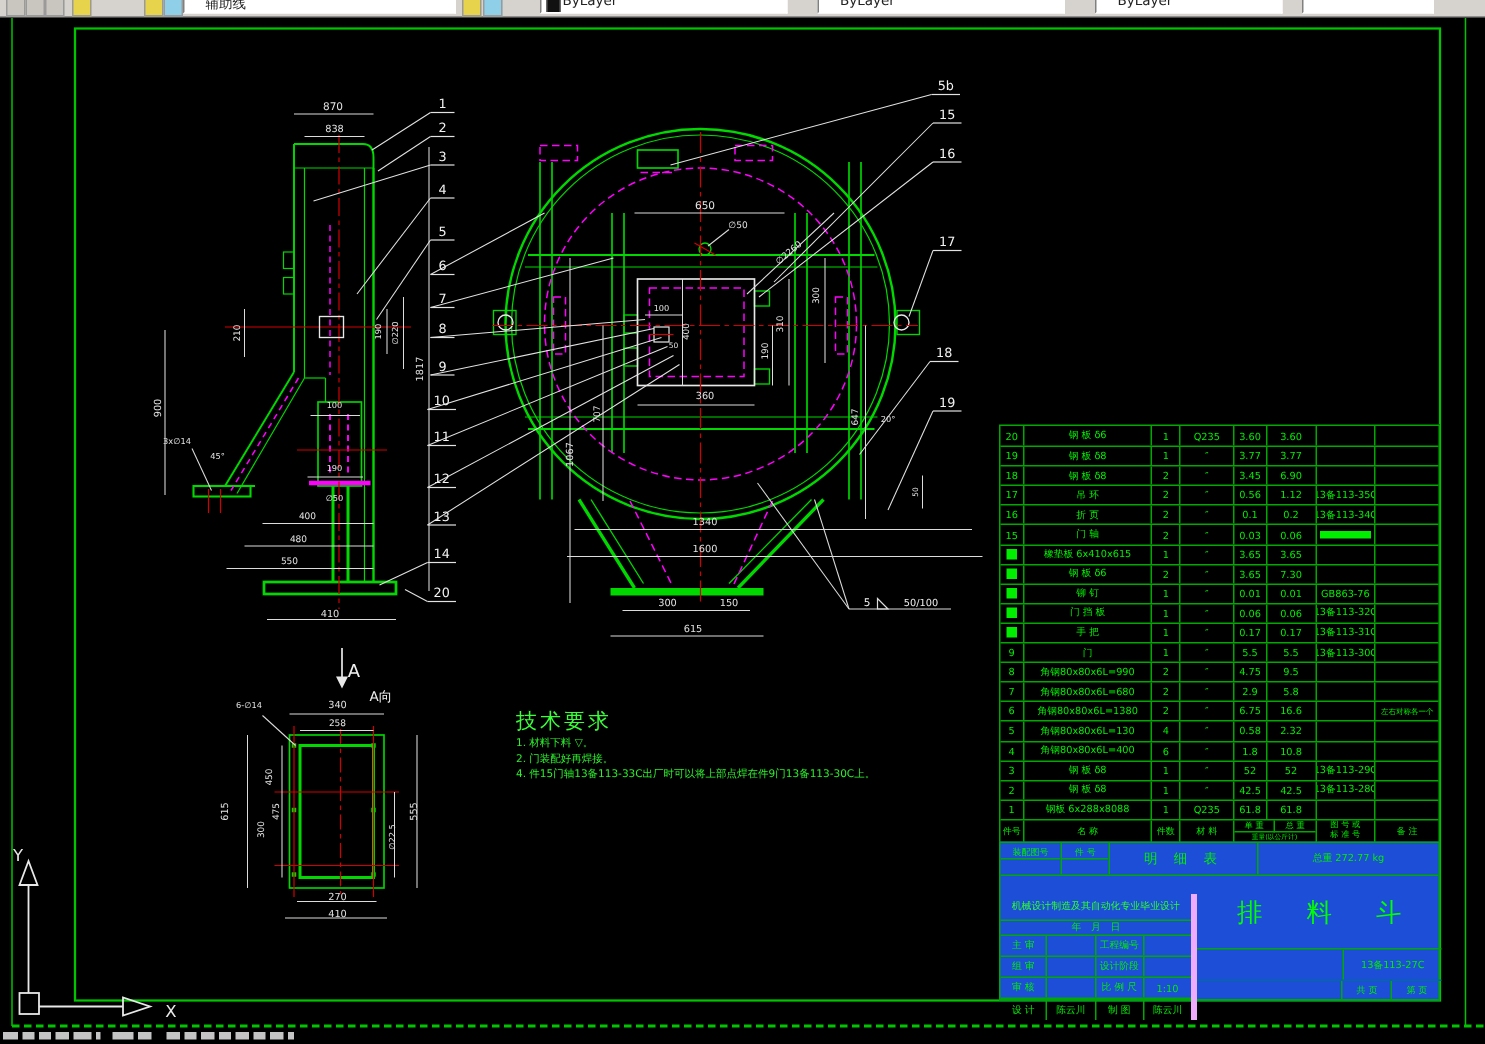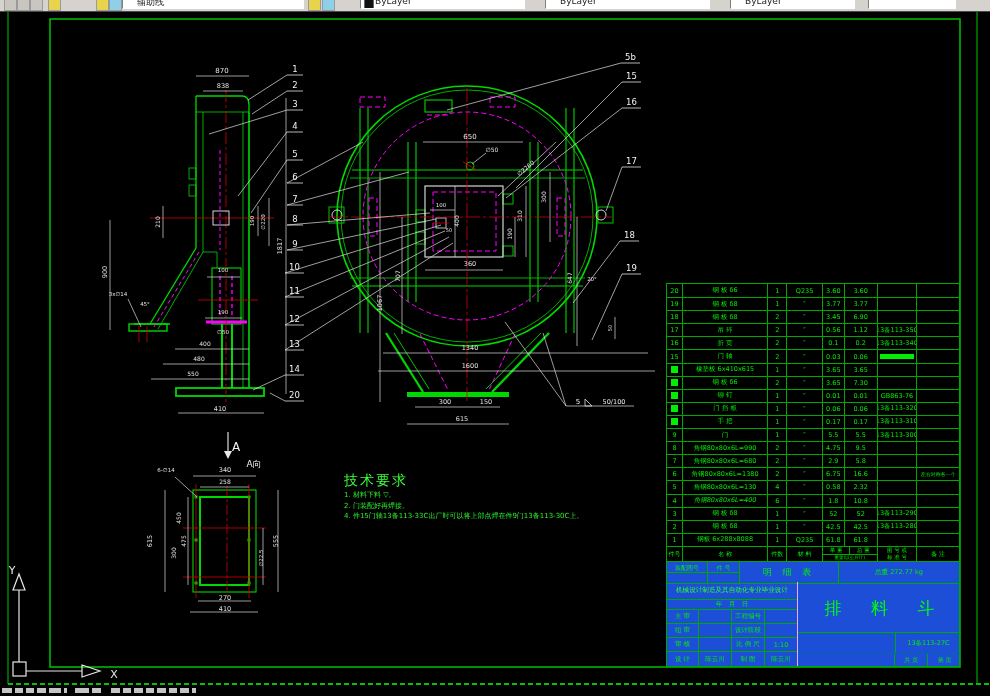--- a/index.html
+++ b/index.html
@@ -49,21 +49,21 @@
   #tblock{position:absolute;left:666px;top:561px;width:294px;height:106px;border:1px solid #00a800;
     box-sizing:border-box;z-index:2;background:#1d4ed8;color:#00ef00;}
   #tblock div{box-sizing:border-box;}
   .tb-band1{display:flex;height:22px;border-bottom:1px solid #00a800;}
   .b1c{border-right:1px solid #00a800;font-size:6px;display:flex;align-items:flex-start;
     justify-content:center;padding-top:2px;overflow:hidden;white-space:nowrap;}
   .b1-half{position:relative;}
   .b1-half::after{content:"";position:absolute;left:0;right:0;top:10px;border-top:1px solid #00a800;}
   .mx-label{font-size:9px;letter-spacing:4px;align-items:center !important;padding-top:0 !important;}
   .tw-cell{font-size:6.5px;align-items:center !important;padding-top:0 !important;border-right:none !important;}
-  #tb-left{position:absolute;left:0;top:20px;width:131px;height:84px;border-right:1px solid #f0abfc;}
+  #tb-left{position:absolute;left:0;top:34px;width:131px;height:84px;border-right:4px solid #f0abfc;}
   .proj{height:18px;border-bottom:1px solid #00a800;font-size:6.6px;display:flex;align-items:center;
     justify-content:center;white-space:nowrap;overflow:hidden;color:#2bff2b;}
   .daterow{height:10px;border-bottom:1px solid #00a800;font-size:6.5px;display:flex;align-items:center;justify-content:center;}
   .frow{display:flex;height:14px;border-bottom:1px solid #00a800;}
   .frow:last-child{border-bottom:none;}
   .fcell{border-right:1px solid #00a800;font-size:6.5px;display:flex;align-items:center;
     justify-content:center;overflow:hidden;white-space:nowrap;}
   .fcell:last-child{border-right:none;}
   #tb-right{position:absolute;left:131px;top:22px;width:163px;height:84px;}
   .title-big{height:49px;display:flex;align-items:center;justify-content:center;font-size:17px;
@@ -598,21 +598,21 @@
           <div class="bom-cell" style="width: 86px;">角钢80x80x6L=130</div>
           <div class="bom-cell" style="width: 19px;">4</div>
           <div class="bom-cell" style="width: 36px;">″</div>
           <div class="bom-cell" style="width: 22px;">0.58</div>
           <div class="bom-cell" style="width: 33px;">2.32</div>
           <div class="bom-cell" style="width: 40px;"></div>
           <div class="bom-cell" style="width: 42px; font-size: 5px;"></div>
         </div>
         <div class="bom-row">
           <div class="bom-cell" style="width: 16px;">4</div>
-          <div class="bom-cell" style="width: 86px; font-style: italic;">角钢80x80x6L=400</div>
+          <div class="bom-cell" style="width: 86px;">角钢80x80x6L=400</div>
           <div class="bom-cell" style="width: 19px;">6</div>
           <div class="bom-cell" style="width: 36px;">″</div>
           <div class="bom-cell" style="width: 22px;">1.8</div>
           <div class="bom-cell" style="width: 33px;">10.8</div>
           <div class="bom-cell" style="width: 40px;"></div>
           <div class="bom-cell" style="width: 42px; font-size: 5px;"></div>
         </div>
         <div class="bom-row">
           <div class="bom-cell" style="width: 16px;">3</div>
           <div class="bom-cell" style="width: 86px;">钢 板 δ8</div>

